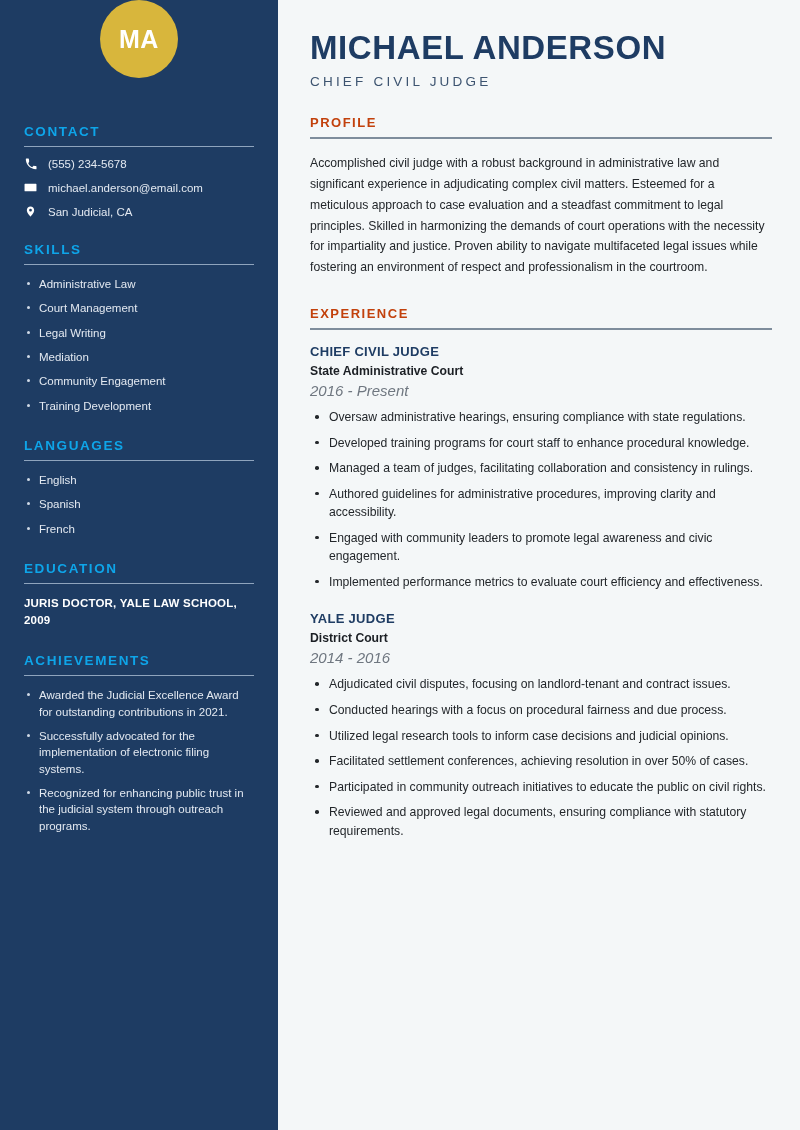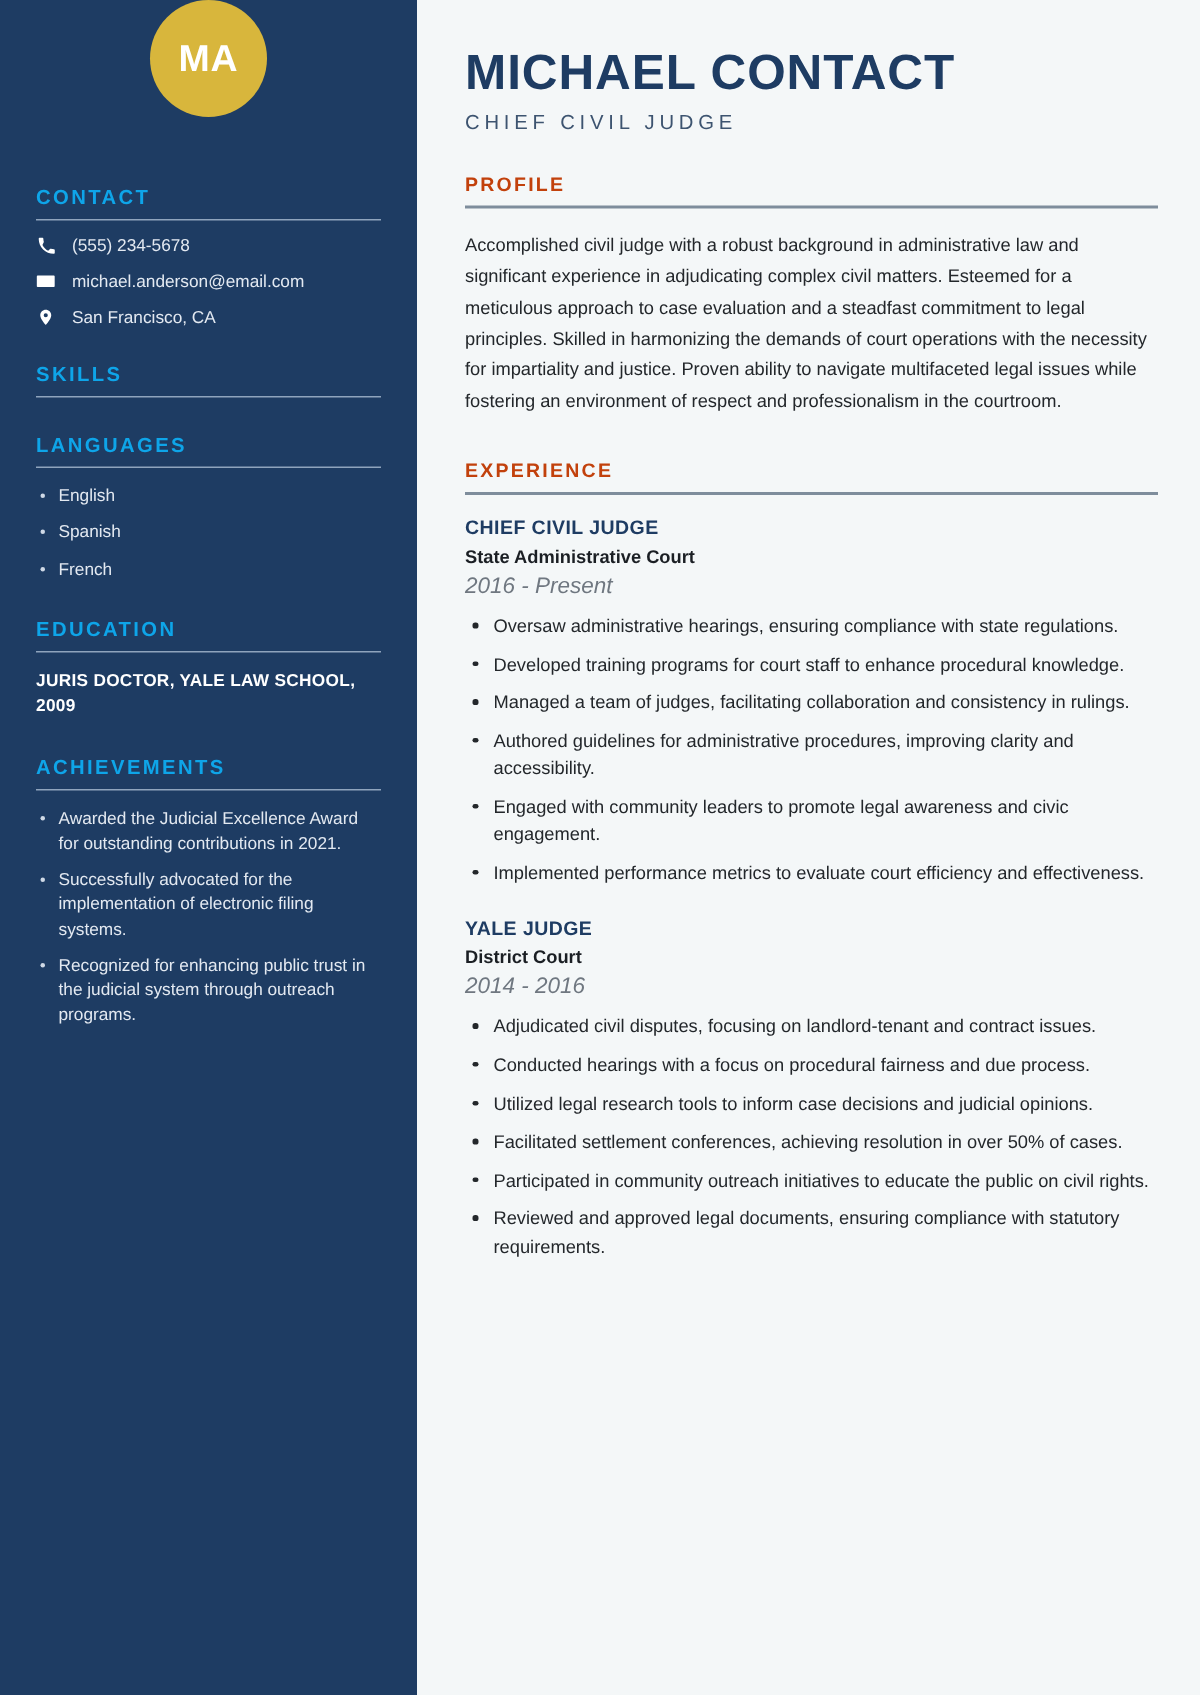--- a/index.html
+++ b/index.html
@@ -225,27 +225,35 @@
         </span>
         <span>michael.anderson@email.com</span>
       </div>
 
       <div class="contact-row">
         <span class="ic">
           <svg width="11" height="13" viewBox="0 0 24 24">
               <path d="M12 1C7.6 1 4 4.6 4 9c0 6 8 14 8 14s8-8 8-14c0-4.4-3.6-8-8-8zm0 11a3 3 0 110-6 3 3 0 010 6z"></path>
             </svg>
         </span>
-        <span>San Francisco, CA</span>
+        <span>San Judicial, CA</span>
       </div>
     </section>
 
     <section class="side-section">
       <div class="side-heading">SKILLS</div>
       <div class="side-rule"></div>
+      <ul class="side-list">
+        <li>Administrative Law</li>
+        <li>Court Management</li>
+        <li>Legal Writing</li>
+        <li>Mediation</li>
+        <li>Community Engagement</li>
+        <li>Training Development</li>
+      </ul>
     </section>
 
     <section class="side-section">
       <div class="side-heading">LANGUAGES</div>
       <div class="side-rule"></div>
       <ul class="side-list">
         <li>English</li>
         <li>Spanish</li>
         <li>French</li>
       </ul>
@@ -264,21 +272,21 @@
         <li>Awarded the Judicial Excellence Award for outstanding contributions in 2021.</li>
         <li>Successfully advocated for the implementation of electronic filing systems.</li>
         <li>Recognized for enhancing public trust in the judicial system through outreach programs.</li>
       </ul>
     </section>
 
   </aside>
 
   <main class="main">
 
-    <h1 class="name">MICHAEL CONTACT</h1>
+    <h1 class="name">MICHAEL ANDERSON</h1>
     <div class="job-title-top">CHIEF CIVIL JUDGE</div>
 
     <section>
       <div class="main-heading">PROFILE</div>
       <div class="main-rule"></div>
       <p class="profile-text">Accomplished civil judge with a robust background in administrative law and significant experience in adjudicating complex civil matters. Esteemed for a meticulous approach to case evaluation and a steadfast commitment to legal principles. Skilled in harmonizing the demands of court operations with the necessity for impartiality and justice. Proven ability to navigate multifaceted legal issues while fostering an environment of respect and professionalism in the courtroom.</p>
     </section>
 
     <section>
       <div class="main-heading">EXPERIENCE</div>

